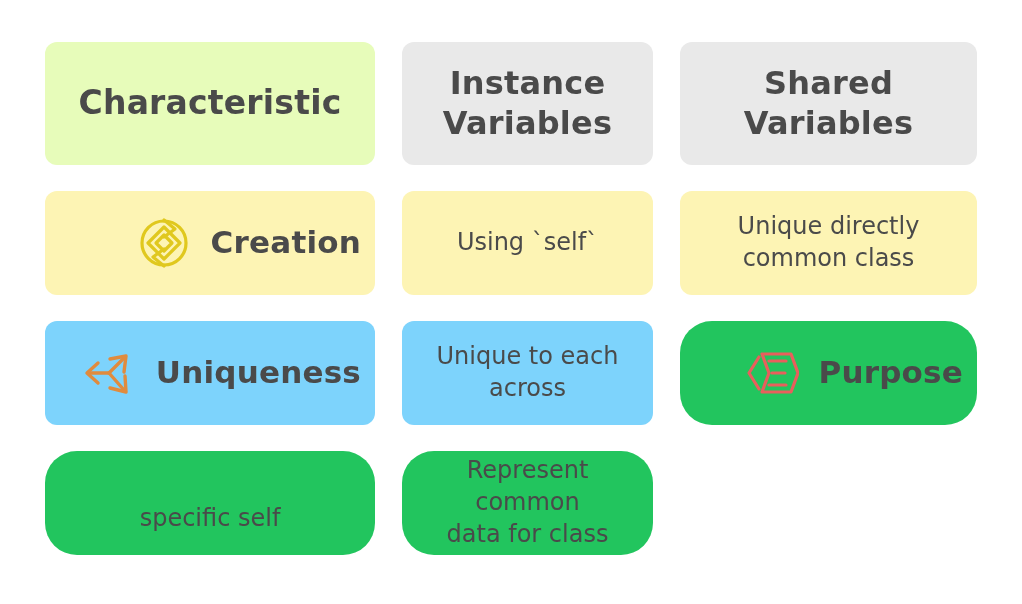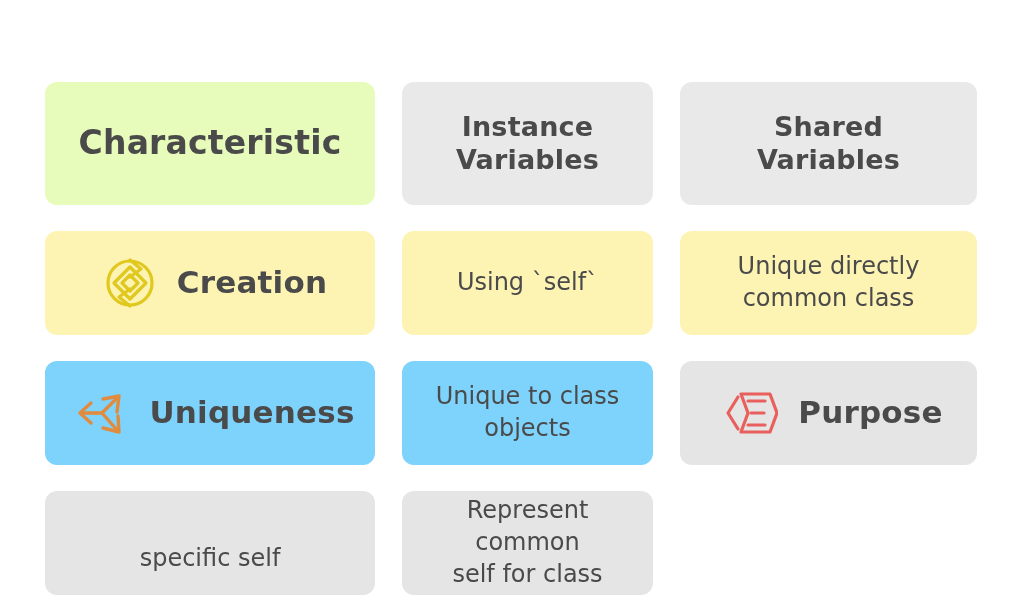--- a/index.html
+++ b/index.html
@@ -24,21 +24,20 @@
   }
 
   .grid {
     display: grid;
     grid-template-columns: 330px 251px 297px;
     grid-template-rows: 123px 104px 104px 104px;
     column-gap: 27px;
     row-gap: 26px;
     width: 932px;
     height: 514px;
-    margin-top: 40px;
   }
 
   .cell {
     border-radius: 12px;
     display: flex;
     align-items: center;
     justify-content: center;
     text-align: center;
     box-sizing: border-box;
     padding: 6px 14px;
@@ -50,26 +49,26 @@
     font-weight: 700;
     letter-spacing: 0.2px;
     line-height: 1.22;
   }
   .cell.head-main {
     background: #e7fcba;
     font-size: 33px;
   }
   .cell.head-col {
     background: #e9e9e9;
-    font-size: 27px;
+    font-size: 32px;
   }
 
   
   .cell.label {
-    justify-content: center;
+    justify-content: flex-end;
     padding-left: 22px;
     gap: 18px;
     font-size: 31px;
     font-weight: 700;
     letter-spacing: 0.2px;
   }
   .label-text {
     text-align: left;
     line-height: 1.15;
   }
@@ -77,21 +76,21 @@
   
   .cell.value {
     font-size: 24px;
     font-weight: 400;
     line-height: 1.33;
   }
 
   
   .tint-yellow { background: #fdf4b4; }
   .tint-peach  { background: #7dd3fc; }
-  .tint-pink   { background: #e5e5e5; }
+  .tint-pink   { background: #22c55e; border-radius: 32px; }
 
   
   .icon {
     flex: 0 0 auto;
     width: 58px;
     height: 58px;
     display: flex;
     align-items: center;
     justify-content: center;
   }
@@ -155,22 +154,22 @@
           <path d="M16 17 L5 27 L16 37"></path>
           <path d="M28 13 L44 10 L42 26"></path>
           <path d="M28 42 L44 46 L43 30"></path>
         </svg>
       </span>
       <span class="label-text">Uniqueness</span>
     </div>
 
     <div class="cell value tint-peach">
       <span>
-        <span>Unique to class</span><br>
-        <span>objects</span>
+        <span>Unique to each</span><br>
+        <span>across</span>
       </span>
     </div>
 
 
     <div class="cell label tint-pink">
       <span class="icon">
         <svg width="54" height="46" viewBox="0 0 54 46" fill="none" stroke="#e85f5c" stroke-width="3.2" stroke-linecap="round" stroke-linejoin="round">
           <path d="M17 4 L46 4 L53 23 L46 42 L17 42 L24 23 Z"></path>
           <path d="M14 7 L4 23 L14 39"></path>
           <path d="M24 11 L41 11"></path>
@@ -184,18 +183,18 @@
     <div class="cell value tint-pink">
       <span>
         <br>
         <span>specific self</span>
       </span>
     </div>
 
     <div class="cell value tint-pink">
       <span>
         <span>Represent common</span><br>
-        <span>self for class</span>
+        <span>data for class</span>
       </span>
     </div>
 
   </div>
 </div>
 
 </body></html>

